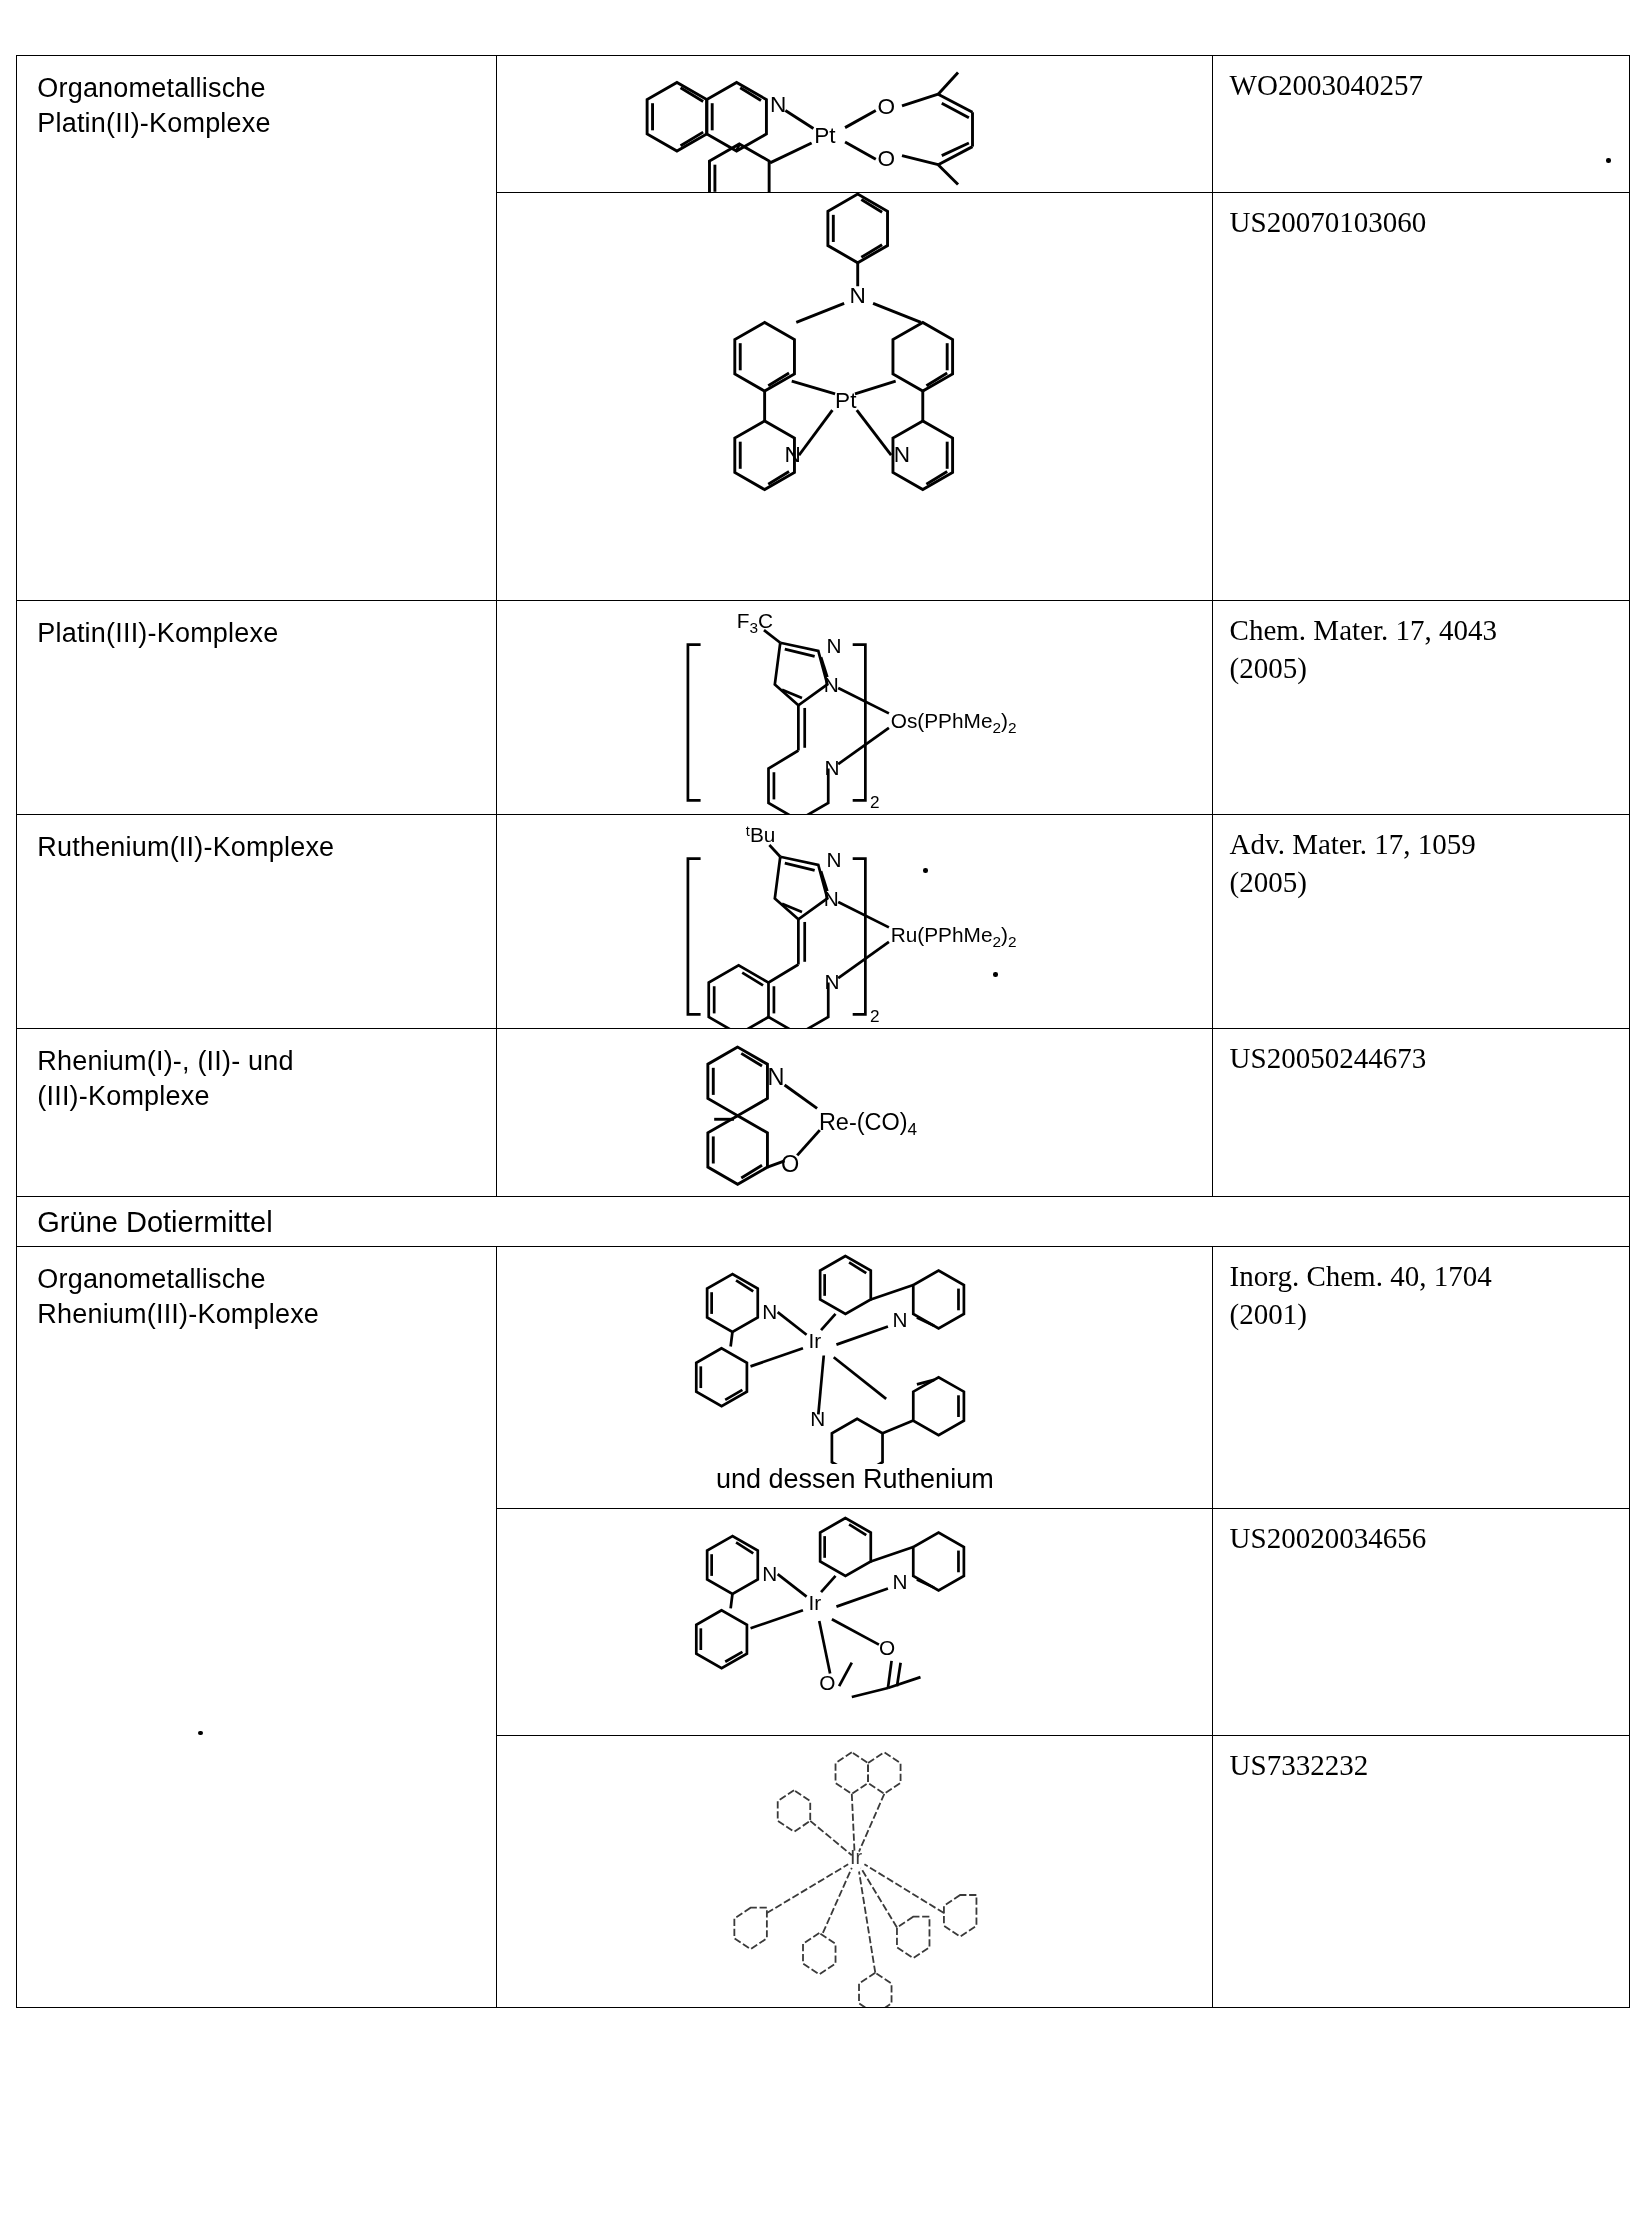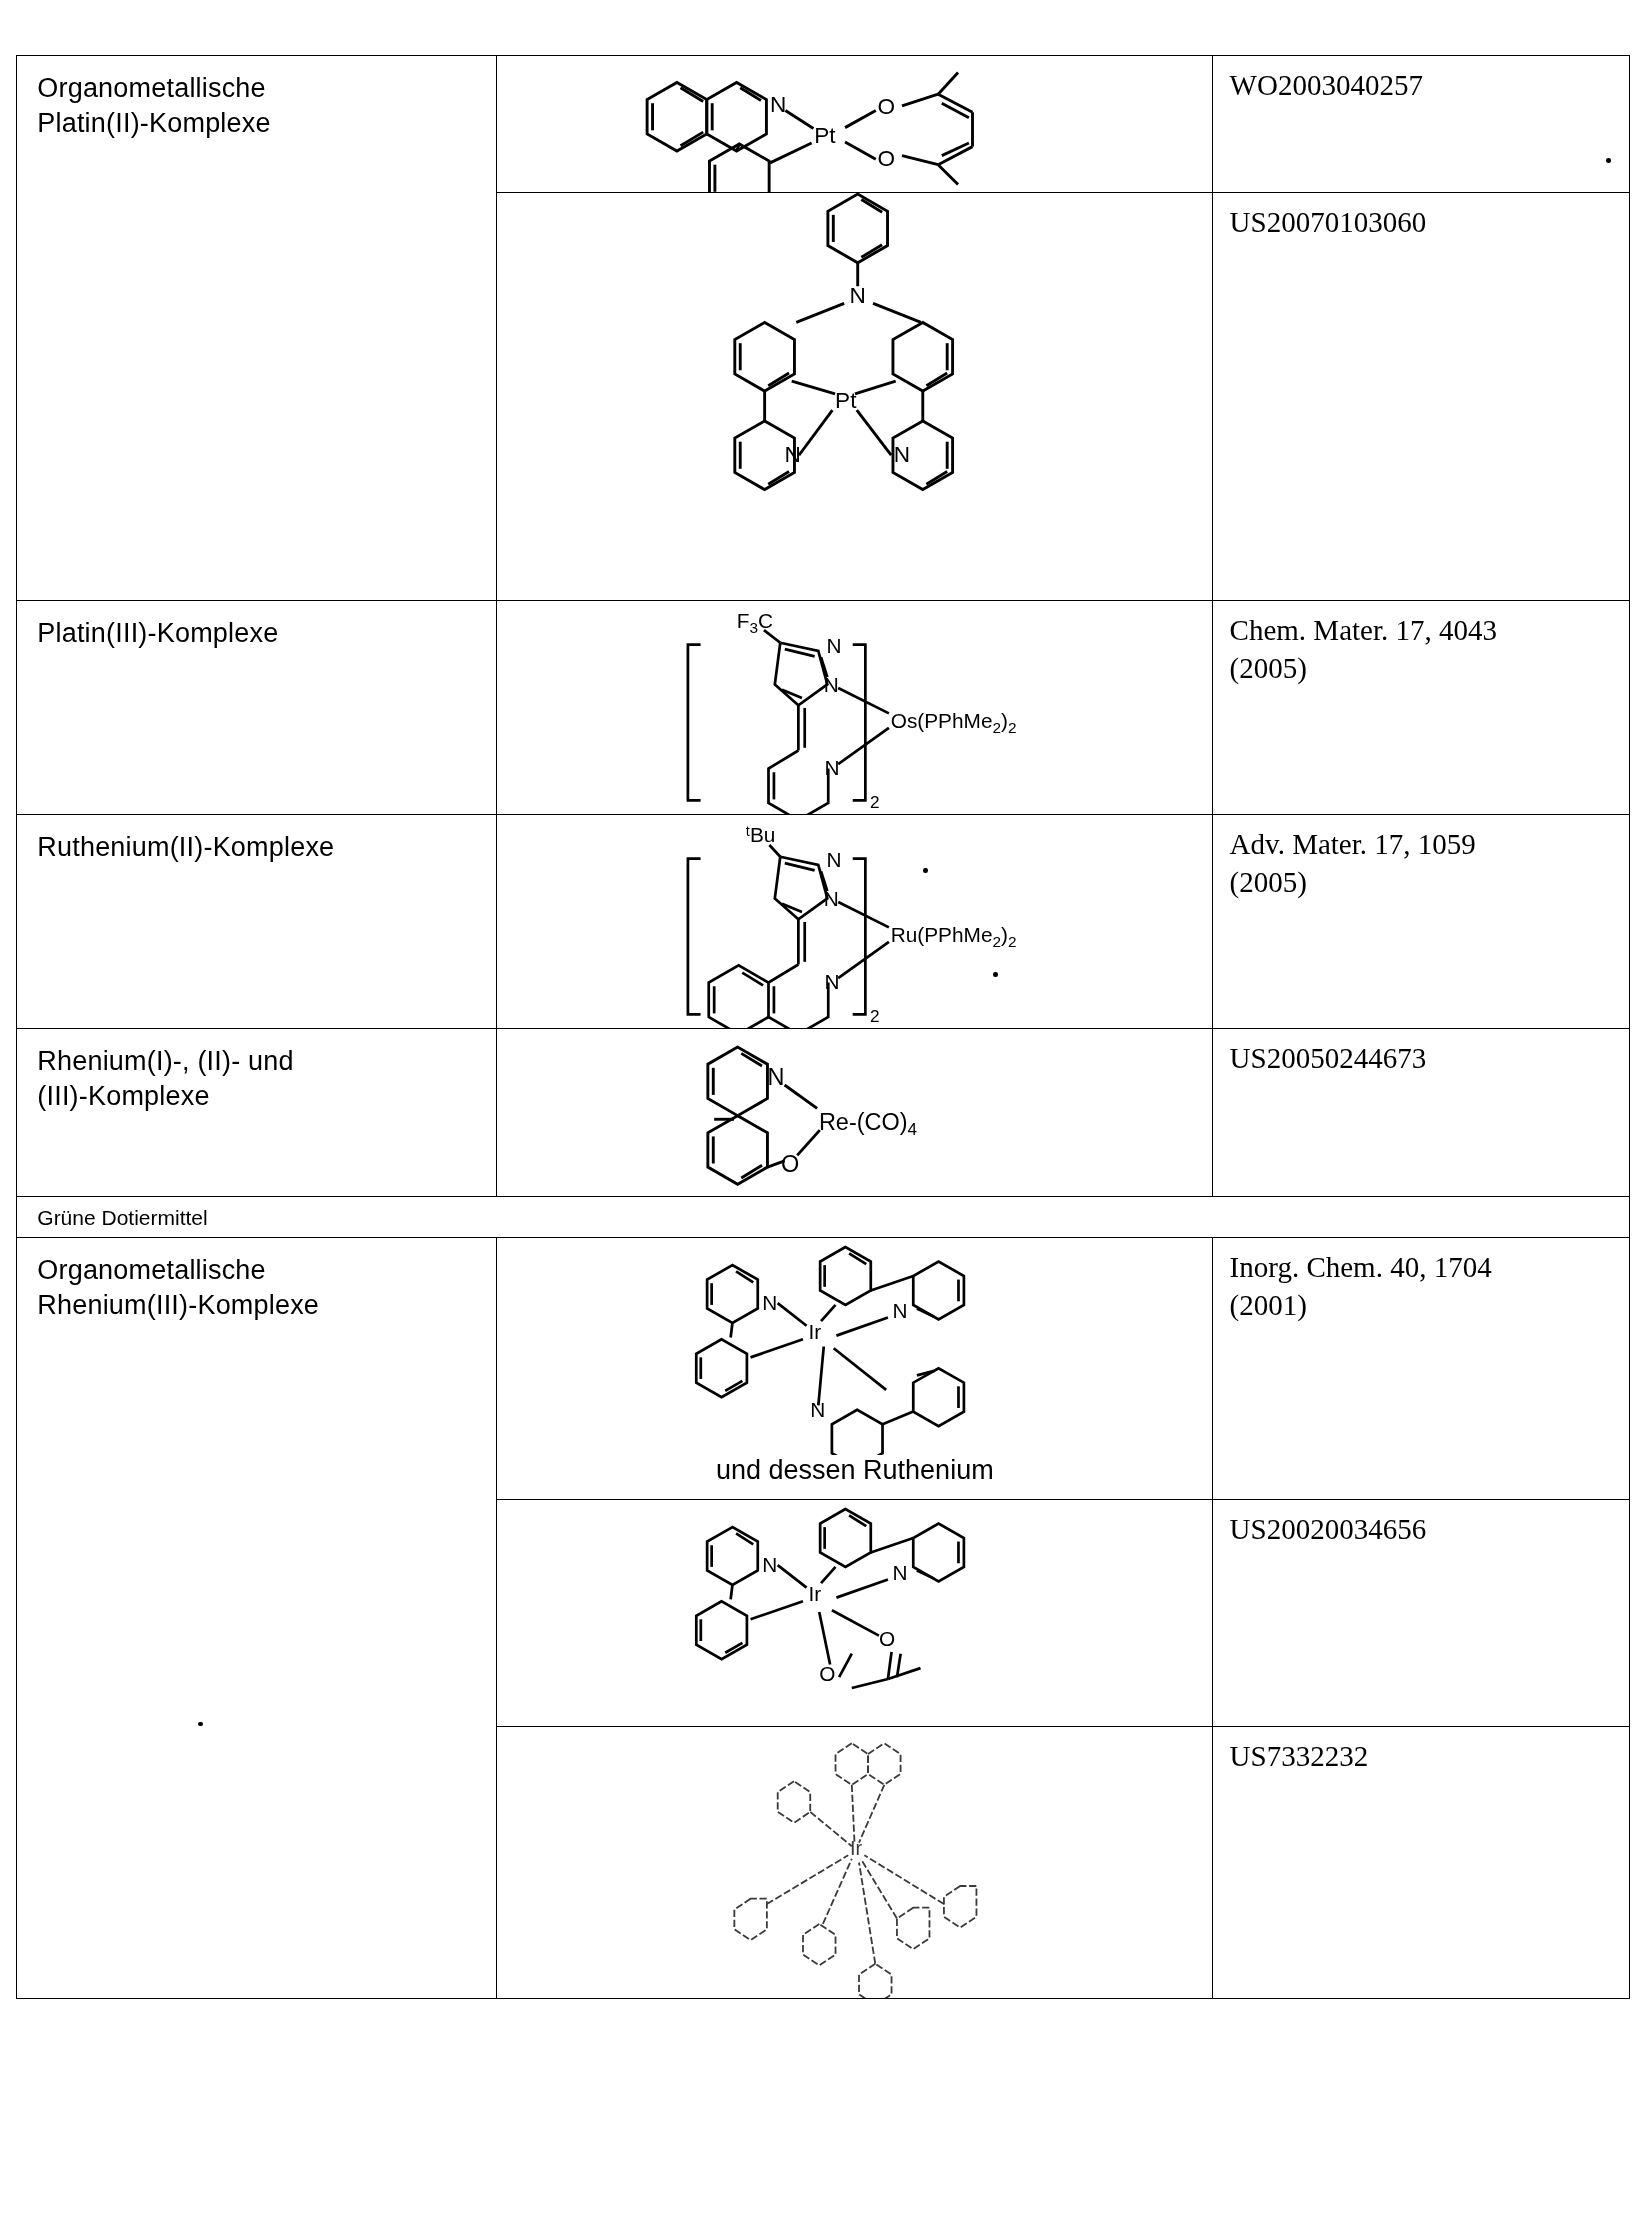--- a/index.html
+++ b/index.html
@@ -6,21 +6,21 @@
   body{width:1646px;height:2233px;font-family:"Liberation Sans",sans-serif;color:#000;}
   .page{position:relative;width:1646px;height:2233px;background:#fff;overflow:hidden;}
   table.doc{position:absolute;left:16.3px;top:9px;width:1614px;border-collapse:collapse;table-layout:fixed;margin-top:46px;}
   table.doc td{border:1.8px solid #000;vertical-align:top;padding:0;}
   .c-label{width:479px;}
   .c-struct{width:715px;}
   .c-ref{width:416px;}
   .lbl{font-family:"Liberation Sans",sans-serif;font-size:27px;line-height:1.32;padding:14.5px 0 9px 20px;letter-spacing:0.2px;}
   .ref{font-family:"Liberation Serif",serif;font-size:29px;line-height:1.3;padding:11px 0 9px 16.3px;}
   .section-row td{border:1.8px solid #000;}
-  .section{font-family:"Liberation Sans",sans-serif;font-size:21px;padding:9px 0 7.2px 20px;}
+  .section{font-family:"Liberation Sans",sans-serif;font-size:29px;padding:9px 0 7.2px 20px;}
   .cap{font-family:"Liberation Sans",sans-serif;font-size:27px;text-align:center;padding-bottom:12.7px;}
   .structwrap{display:flex;flex-direction:column;align-items:center;justify-content:center;}
   .speck{position:absolute;width:4.5px;height:4.5px;background:#000;border-radius:50%;}
   text{font-family:"Liberation Sans",sans-serif;}
 </style>
 </head>
 <body>
 
 <div class="page">
 

